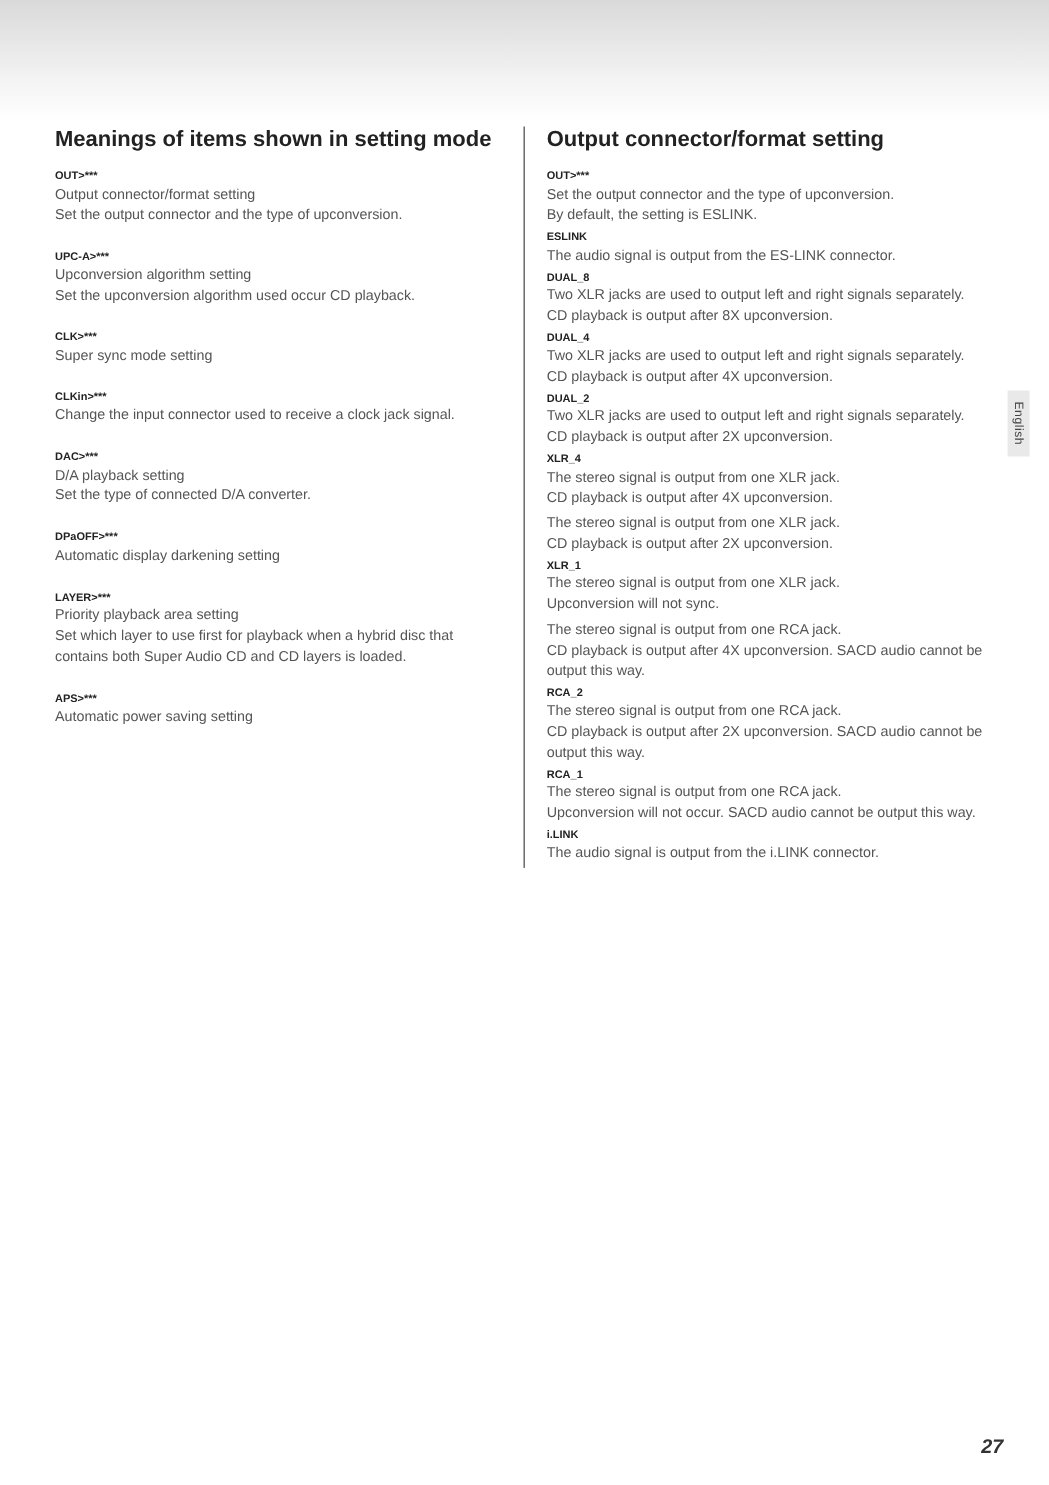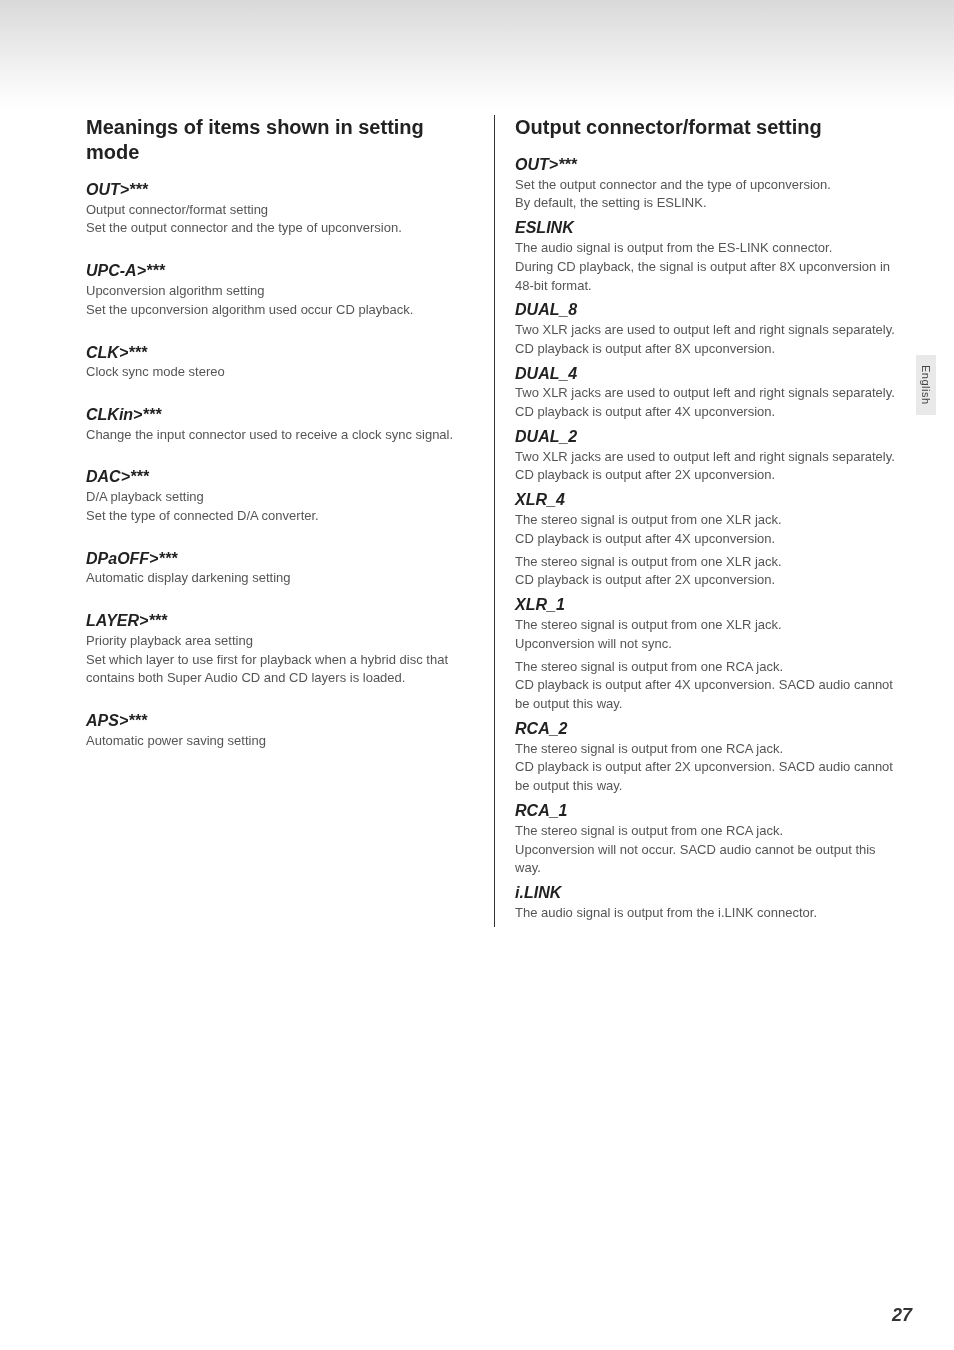--- a/index.html
+++ b/index.html
@@ -3,26 +3,26 @@
 <meta charset="utf-8">
 <style>
   * { box-sizing: border-box; margin: 0; padding: 0; }
   html, body { width: 954px; height: 1350px; font-family: "Myriad Pro", "Segoe UI", Arial, sans-serif; color: #222; }
   body { position: relative; background: #fff; }
   .top-gradient { position: absolute; left: 0; top: 0; right: 0; height: 110px;
     background: linear-gradient(to bottom, #d9d9d9 0%, #f5f5f5 70%, #ffffff 100%); z-index: 0; }
   .page { position: relative; z-index: 1; padding: 115px 50px 40px 50px; }
   .columns { display: flex; gap: 0; }
   .col-left, .col-right { flex: 1 1 50%; padding-right: 20px; padding-left: 20px; }
-  .col-left { border-right: 1px solid #333; padding-left: 0; margin-left: 36px; }
+  .col-left { border-right: 1px solid #333; padding-left: 0; }
   .col-right { padding-right: 0; }
   h2.section-title { font-size: 20px; font-weight: 700; margin-bottom: 14px; line-height: 1.25; }
   .item-block { margin-bottom: 22px; }
   .item-block.tight { margin-bottom: 4px; }
-  .term { font-size: 16px; font-weight: 700; line-height: 1.35; font-style: italic; }
+  .term { font-size: 10px; font-weight: 700; line-height: 1.35; }
   .desc { font-size: 13px; font-weight: 400; color: #555; line-height: 1.45; }
   .side-tab { position: absolute; right: 18px; top: 355px; background: #e9e9e9; padding: 10px 4px;
     writing-mode: vertical-rl; font-size: 11px; color: #444; letter-spacing: 0.5px; }
   .page-num { position: absolute; right: 42px; bottom: 24px; font-size: 18px; font-style: italic; font-weight: 700; color: #333; margin-top: 16px; }
 </style>
 </head>
 <body>
 
 <div class="top-gradient"></div>
 
@@ -41,26 +41,26 @@
       </div>
 
       <div class="item-block">
         <div class="term">UPC-A&gt;***</div>
         <div class="desc">Upconversion algorithm setting</div>
         <div class="desc">Set the upconversion algorithm used occur CD playback.</div>
       </div>
 
       <div class="item-block">
         <div class="term">CLK&gt;***</div>
-        <div class="desc">Clock sync mode stereo</div>
+        <div class="desc">Super sync mode setting</div>
       </div>
 
       <div class="item-block">
         <div class="term">CLKin&gt;***</div>
-        <div class="desc">Change the input connector used to receive a clock sync signal.</div>
+        <div class="desc">Change the input connector used to receive a clock jack signal.</div>
       </div>
 
       <div class="item-block">
         <div class="term">DAC&gt;***</div>
         <div class="desc">D/A playback setting</div>
         <div class="desc">Set the type of connected D/A converter.</div>
       </div>
 
       <div class="item-block">
         <div class="term">DPaOFF&gt;***</div>
@@ -84,21 +84,20 @@
 
       <div class="item-block tight">
         <div class="term">OUT&gt;***</div>
         <div class="desc">Set the output connector and the type of upconversion.</div>
         <div class="desc">By default, the setting is ESLINK.</div>
       </div>
 
       <div class="item-block tight">
         <div class="term">ESLINK</div>
         <div class="desc">The audio signal is output from the ES-LINK connector.</div>
-        <div class="desc">During CD playback, the signal is output after 8X upconversion in 48-bit format.</div>
       </div>
 
       <div class="item-block tight">
         <div class="term">DUAL_8</div>
         <div class="desc">Two XLR jacks are used to output left and right signals separately.</div>
         <div class="desc">CD playback is output after 8X upconversion.</div>
       </div>
 
       <div class="item-block tight">
         <div class="term">DUAL_4</div>

